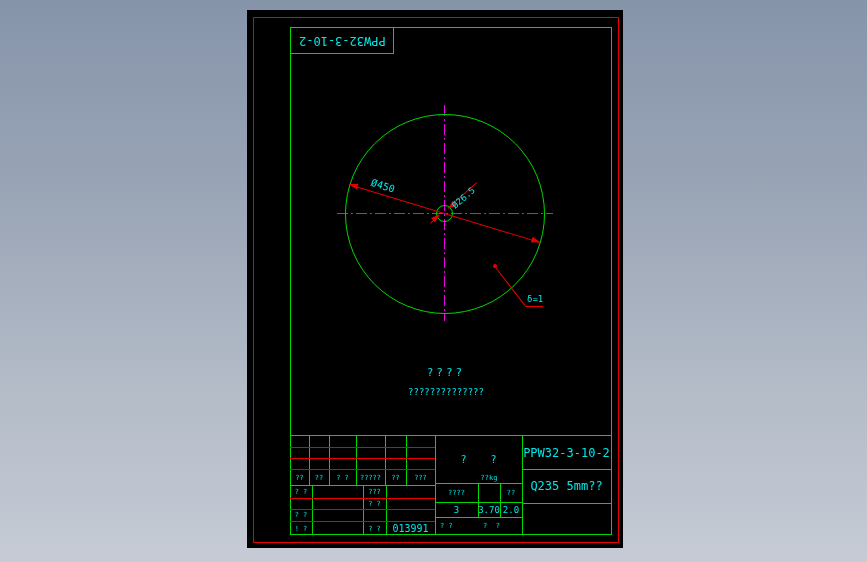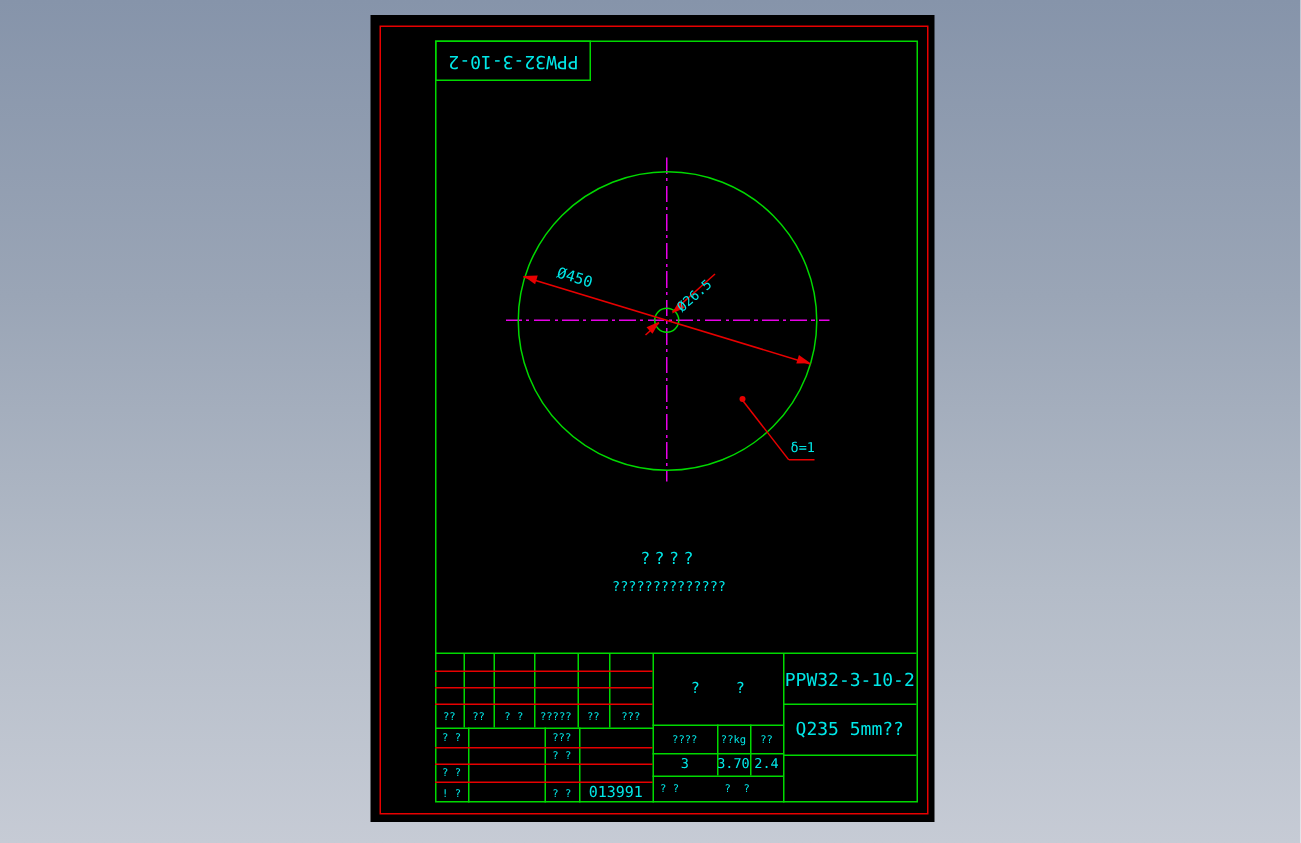--- a/index.html
+++ b/index.html
@@ -110,26 +110,26 @@
     <div class="abs cell cad-text" style="left:73px;top:50px;width:23px;height:12px;font-size:7px;">???</div>
     <div class="abs cell cad-text" style="left:73px;top:62px;width:23px;height:11px;font-size:7px;">? ?</div>
     <div class="abs cell cad-text" style="left:0;top:73px;width:22px;height:12px;font-size:7px;">? ?</div>
     <div class="abs cell cad-text" style="left:0;top:86px;width:22px;height:13px;font-size:7px;">! ?</div>
     <div class="abs cell cad-text" style="left:73px;top:86px;width:23px;height:13px;font-size:7px;">? ?</div>
     <div class="abs cell cad-text" style="left:96px;top:86px;width:49px;height:13px;font-size:10px;">013991</div>
 
     <div class="abs cell cad-text" style="left:145px;top:0;width:87px;height:47px;font-size:10px;">?    ?</div>
 
     <div class="abs cell cad-text" style="left:145px;top:47px;width:43px;height:19px;font-size:7px;">????</div>
-    <div class="abs cell cad-text" style="left:188px;top:47px;width:22px;height:19px;font-size:7px;">??kg</div>
+    <div class="abs cell cad-text" style="left:188px;top:32px;width:22px;height:19px;font-size:7px;">??kg</div>
     <div class="abs cell cad-text" style="left:210px;top:47px;width:22px;height:19px;font-size:7px;">??</div>
 
     <div class="abs cell cad-text" style="left:145px;top:66px;width:43px;height:15px;font-size:9px;">3</div>
     <div class="abs cell cad-text" style="left:188px;top:66px;width:22px;height:15px;font-size:9px;">3.70</div>
-    <div class="abs cell cad-text" style="left:210px;top:66px;width:22px;height:15px;font-size:9px;">2.4</div>
+    <div class="abs cell cad-text" style="left:210px;top:66px;width:22px;height:15px;font-size:9px;">2.0</div>
 
     <div class="abs cad-text" style="left:150px;top:86px;font-size:7px;">? ?</div>
     <div class="abs cad-text" style="left:193px;top:86px;font-size:7px;">?  ?</div>
 
     <div class="abs cell cad-text" style="left:232px;top:0;width:89px;height:33px;font-size:12px;">PPW32-3-10-2</div>
     <div class="abs cell cad-text" style="left:232px;top:33px;width:89px;height:34px;font-size:12px;">Q235 5mm??</div>
   </div>
 
 </div>
 

